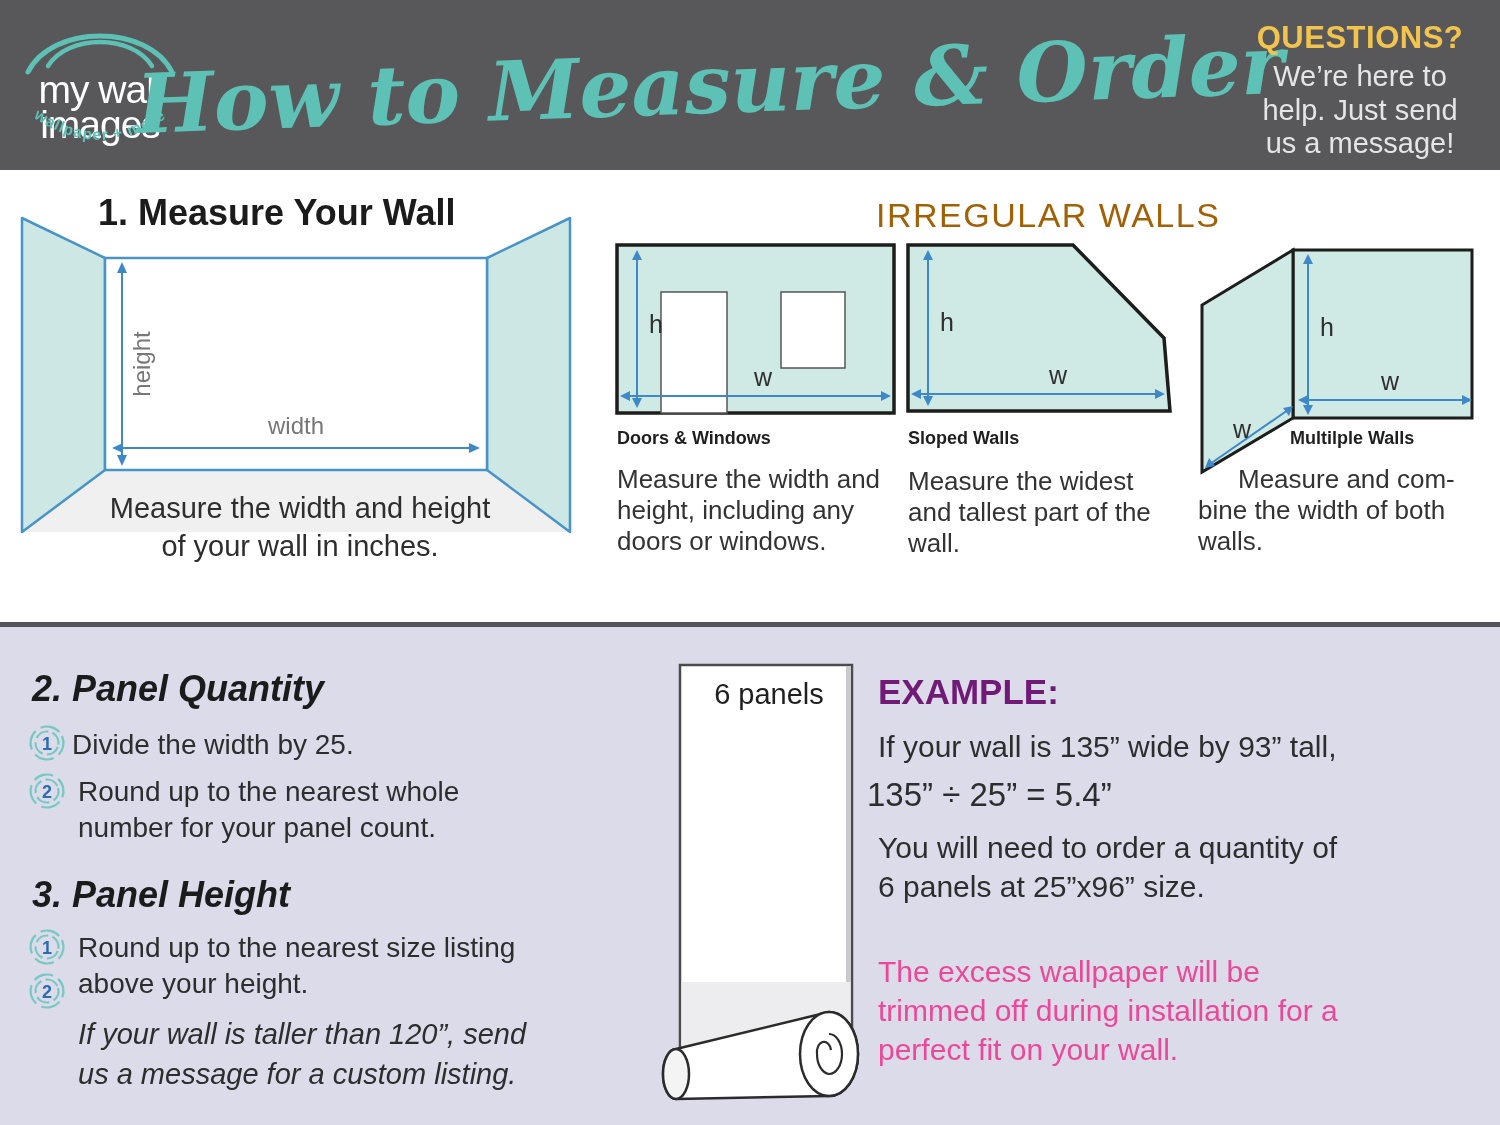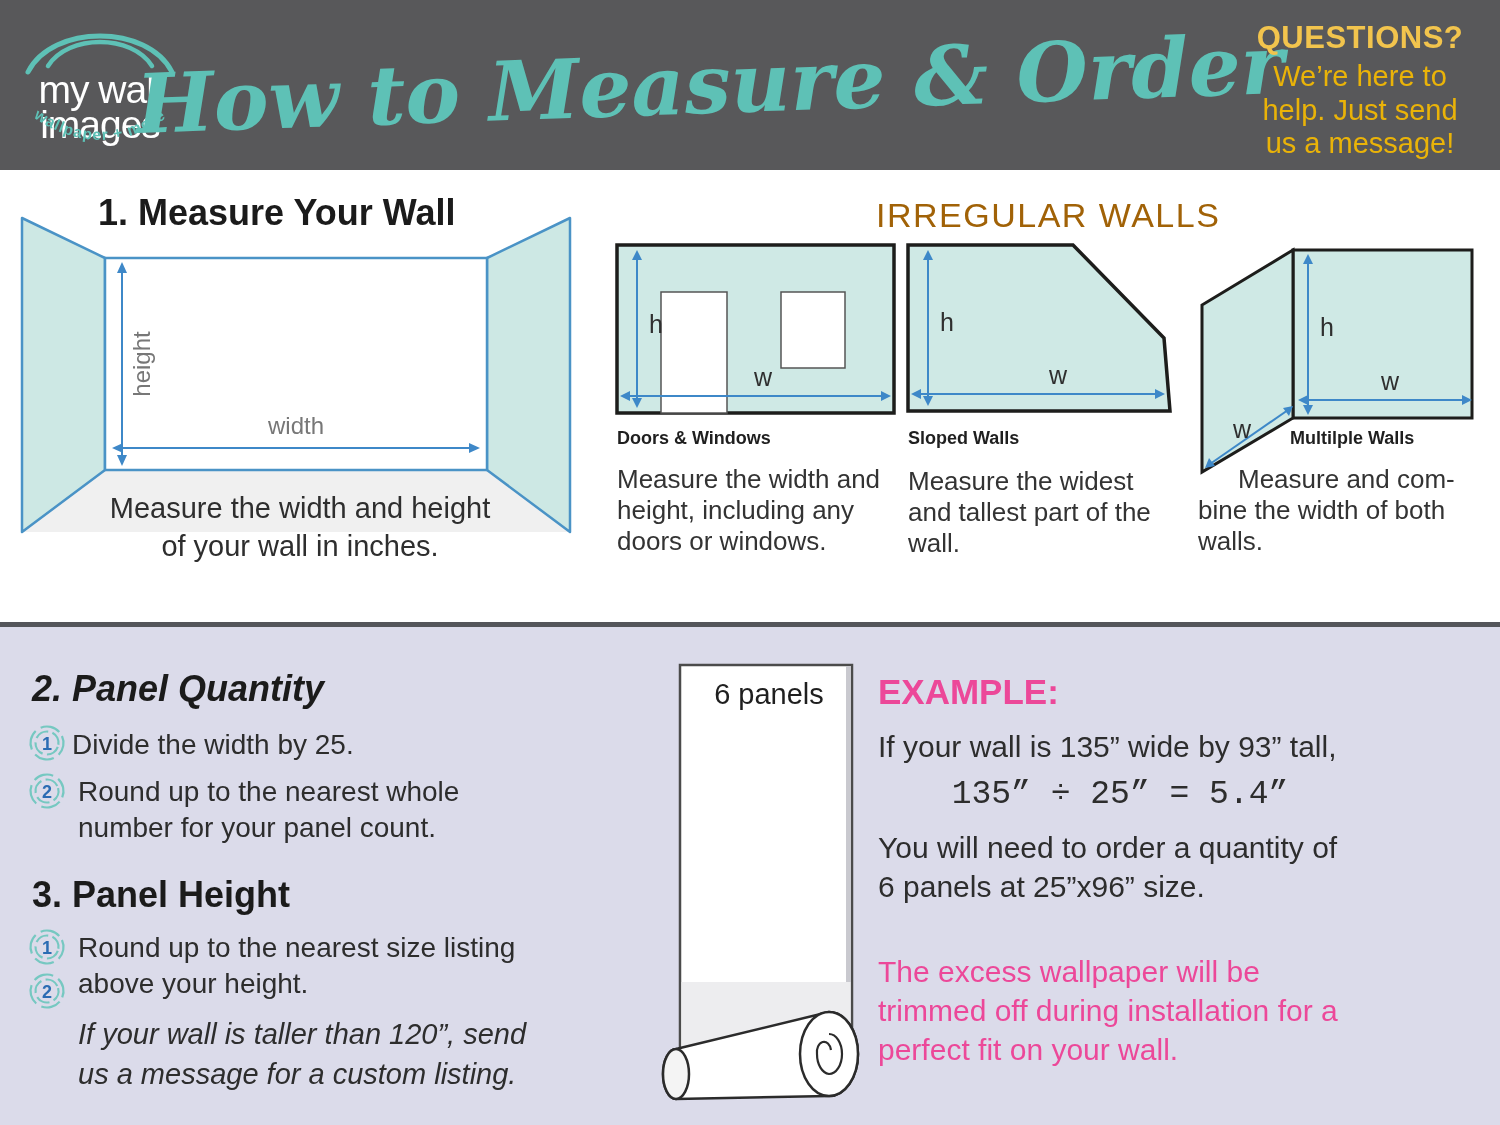--- a/index.html
+++ b/index.html
@@ -9,21 +9,21 @@
   
   .header{position:absolute;left:0;top:0;width:1500px;height:170px;background:#58585A;}
   .logo-svg{position:absolute;left:14px;top:10px;}
   .script-title{position:absolute;left:185px;top:0;width:1050px;height:168px;
 
                 display:flex;align-items:center;justify-content:center;
                 font-family:"DejaVu Serif",serif;font-style:italic;font-weight:bold;
                 font-size:82px;color:#5EC1B6;transform:rotate(-2deg);white-space:nowrap;}
   .questions{position:absolute;left:1240px;top:20px;width:240px;text-align:center;line-height:1.16;}
   .questions .q-head{font-size:31px;font-weight:bold;color:#F2C44D;letter-spacing:.5px;margin-bottom:4px;}
-  .questions .q-line{display:block;font-size:29px;color:#eab308;}
+  .questions .q-line{display:block;font-size:29px;color:#e5e5e5;}
 
   
   .s1-title{position:absolute;left:98px;top:192px;font-size:36px;font-weight:bold;color:#1b1b1b;}
   .wall-svg{position:absolute;left:15px;top:212px;}
   .s1-caption{position:absolute;left:55px;top:490px;width:490px;text-align:center;
               font-size:29px;color:#2e2e2e;line-height:1.3;}
   .s1-caption span{display:block;}
 
   .irr-title{position:absolute;left:876px;top:196px;font-size:34px;color:#a16207;letter-spacing:1.5px;}
 
@@ -43,39 +43,39 @@
   .desc3{left:1198px;top:464px;}
   .desc3 .indent{padding-left:40px;}
 
   
   .divider{position:absolute;left:0;top:622px;width:1500px;height:5px;background:#54555A;}
 
   
   .bottom{position:absolute;left:0;top:627px;width:1500px;height:498px;background:#DBDBEA;}
 
   .s2-title{position:absolute;left:32px;top:668px;font-size:36px;font-weight:bold;color:#1b1b1b;font-style:italic;}
-  .s3-title{position:absolute;left:32px;top:874px;font-size:36px;font-weight:bold;color:#1b1b1b;}
+  .s3-title{position:absolute;left:32px;top:874px;font-size:36px;font-weight:bold;color:#1b1b1b;font-style:italic;}
 
   .stepnum{position:absolute;width:38px;height:38px;}
   .stepnum text{font-family:"Liberation Sans",sans-serif;font-size:18px;font-weight:bold;fill:#2B6CB3;}
   .stepnum circle{fill:none;stroke:#76C8C1;stroke-width:2.2;}
 
   .step-text{position:absolute;font-size:28px;color:#2d2d2d;line-height:36px;}
   .step-text span{display:block;}
   .note{position:absolute;left:78px;top:1014px;font-size:29px;font-style:italic;color:#2d2d2d;line-height:40px;}
   .note span{display:block;}
 
   .roll-svg{position:absolute;left:650px;top:652px;}
   .roll-label{position:absolute;left:669px;top:678px;width:200px;text-align:center;
               font-size:29px;color:#1f1f1f;}
 
-  .ex-title{position:absolute;left:878px;top:672px;font-size:35px;font-weight:bold;color:#ec4899;}
+  .ex-title{position:absolute;left:878px;top:672px;font-size:35px;font-weight:bold;color:#701a75;}
   .ex-intro{position:absolute;left:878px;top:730px;font-size:30px;color:#2d2d2d;}
-  .ex-formula{position:absolute;left:895px;top:776px;width:450px;text-align:center;
-              font-size:33px;color:#2d2d2d;font-family:Liberation Mono, monospace;}
+  .ex-formula{position:absolute;left:867px;top:776px;width:450px;
+              font-size:33px;color:#2d2d2d;}
   .ex-order{position:absolute;left:878px;top:828px;font-size:30px;color:#2d2d2d;line-height:39px;}
   .ex-order span,.ex-trim span{display:block;}
   .ex-trim{position:absolute;left:878px;top:952px;font-size:30px;color:#ec4899;line-height:39px;}
 </style>
 </head>
 <body>
 
 <div class="page">
 
   <div class="header">

